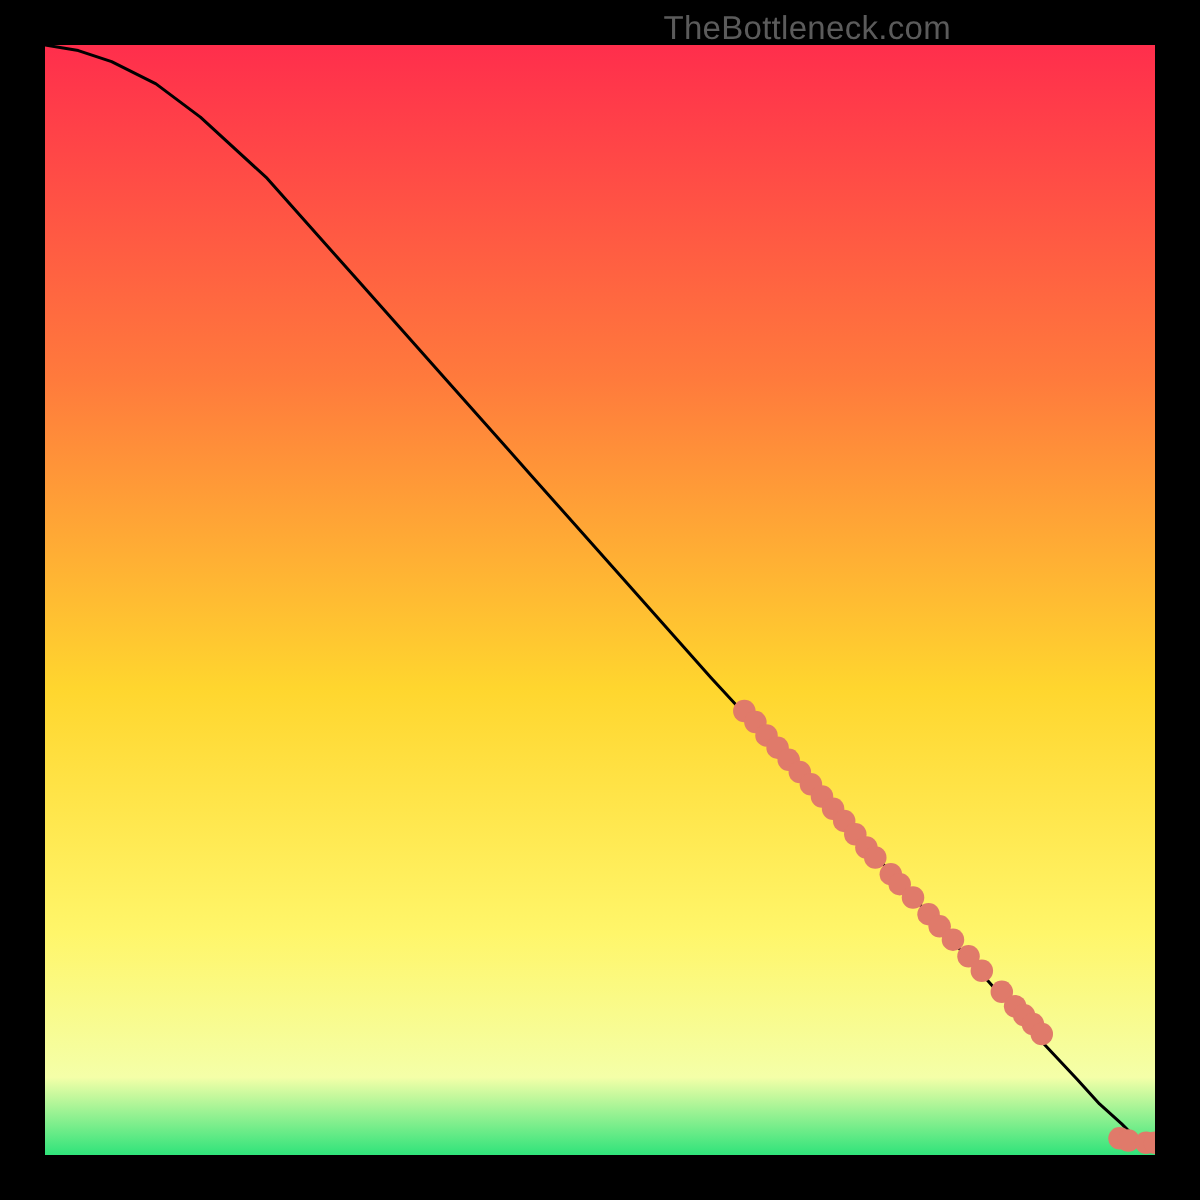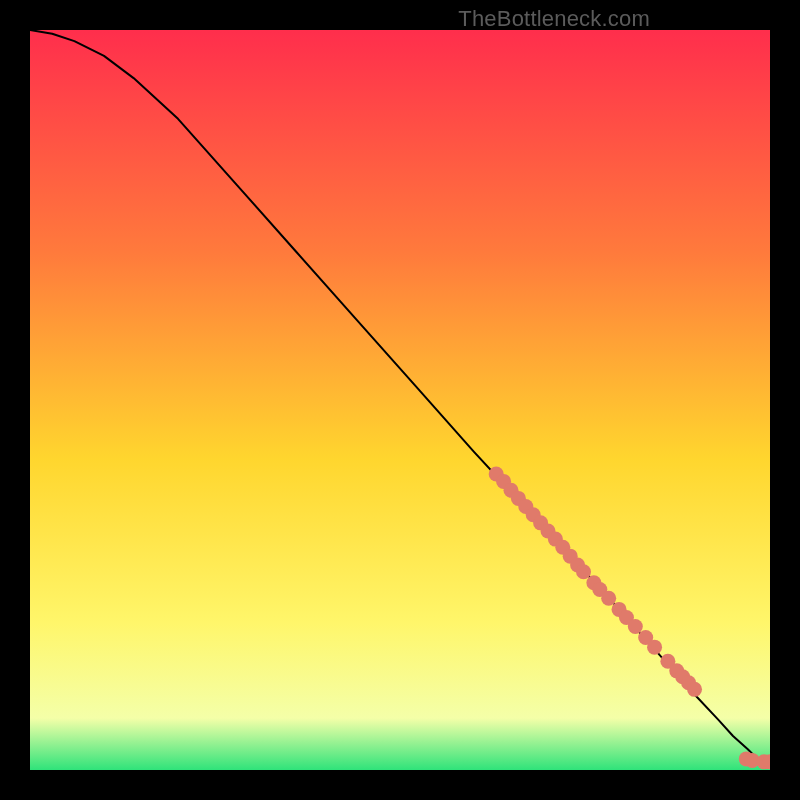--- a/index.html
+++ b/index.html
@@ -9,21 +9,20 @@
     height: 800px;
     background: #000;
     overflow: hidden;
     font-family: Arial, Helvetica, sans-serif;
   }
   .frame {
     position: relative;
     width: 664px;
     height: 800px;
     background: #000;
-    padding-left: 16px;
   }
   .plot-area {
     position: absolute;
     left: 30px;
     top: 30px;
     width: 740px;
     height: 740px;
   }
   .watermark {
     position: absolute;

